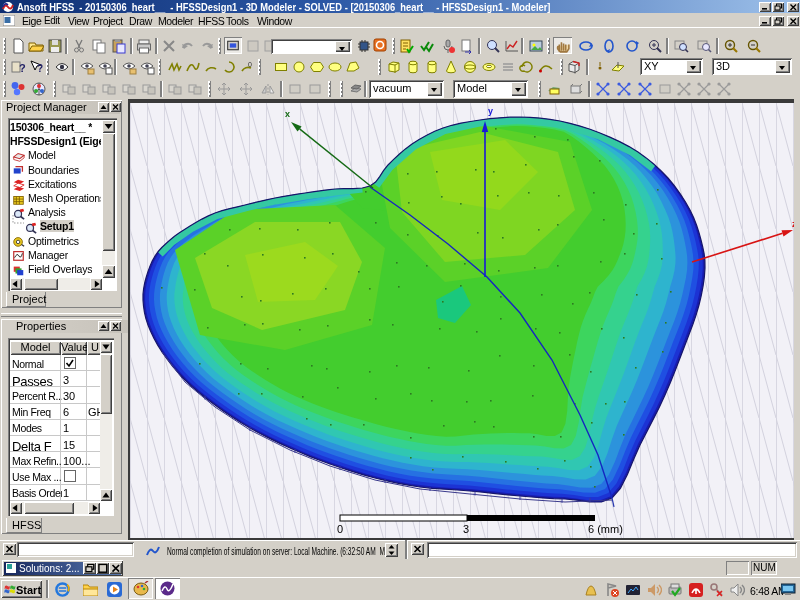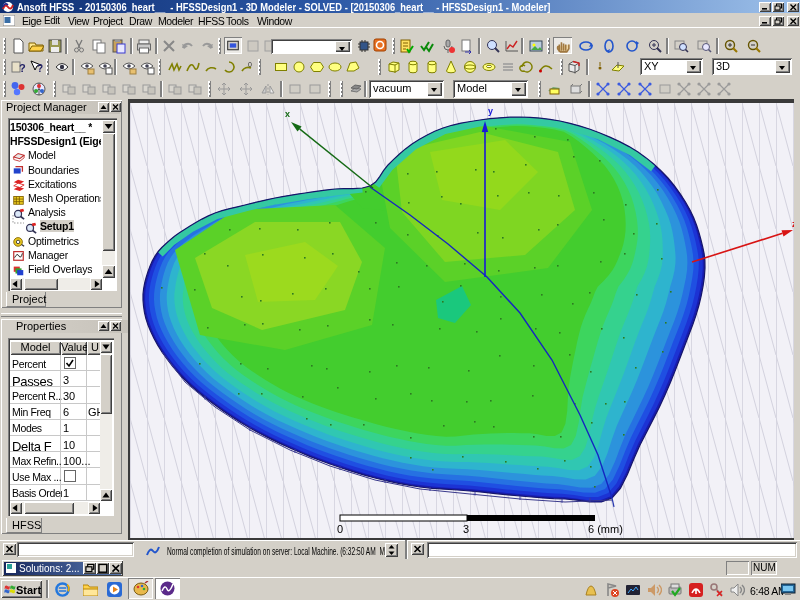--- a/index.html
+++ b/index.html
@@ -550,21 +550,21 @@
 <svg class="a r" style="left:110px;top:321px" width="11" height="10" viewBox="0 0 10 10">
     <path d="M2.5 2.5 L7.5 7.5 M7.5 2.5 L2.5 7.5" stroke="#000" stroke-width="1.3"></path>
   </svg>
 <div class="a" style="left:8px;top:338px;width:106px;height:178px;background:#fff;box-shadow:inset 1px 1px 0 #808080,inset 2px 2px 0 #404040"></div>
 <div class="a r" style="left:10px;top:341px;width:51px;height:14px;font-size:11px;text-align:center">Model</div>
 <div class="a r" style="left:61px;top:341px;width:26px;height:14px;font-size:11px;text-align:center">Value</div>
 <div class="a r" style="left:87px;top:341px;width:16px;height:14px;font-size:11px;text-align:center">U</div>
 <div class="a" style="left:10px;top:355.0px;width:93px;height:16.2px;border-bottom:1px solid #c8c8c8;background:#fff"></div>
 <div class="a" style="left:60px;top:355.0px;width:1px;height:16.2px;background:#c8c8c8"></div>
 <div class="a" style="left:86px;top:355.0px;width:1px;height:16.2px;background:#c8c8c8"></div>
-<div class="a" style="left:12px;top:357.5px;font-size:10.5px;letter-spacing:-0.35px;white-space:nowrap;overflow:hidden;width:50px">Percent</div>
+<div class="a" style="left:12px;top:357.5px;font-size:10.5px;letter-spacing:-0.35px;white-space:nowrap;overflow:hidden;width:50px">Normal</div>
 <svg class="a" style="left:64px;top:357.0px" width="12" height="12">
     <rect x="0.5" y="0.5" width="11" height="11" fill="#fff" stroke="#666"></rect>
     <path d="M2.5 6 l2.5 3 4 -6" stroke="#000" stroke-width="1.6" fill="none"></path>
   </svg>
 <div class="a" style="left:10px;top:371.2px;width:93px;height:16.2px;border-bottom:1px solid #c8c8c8;background:#fff"></div>
 <div class="a" style="left:60px;top:371.2px;width:1px;height:16.2px;background:#c8c8c8"></div>
 <div class="a" style="left:86px;top:371.2px;width:1px;height:16.2px;background:#c8c8c8"></div>
 <div class="a" style="left:12px;top:373.7px;font-size:13px;letter-spacing:-0.35px;white-space:nowrap;overflow:hidden;width:50px">Passes</div>
 <div class="a" style="left:63px;top:373.7px;font-size:11px">3</div>
 <div class="a" style="left:10px;top:387.4px;width:93px;height:16.2px;border-bottom:1px solid #c8c8c8;background:#fff"></div>
@@ -580,21 +580,21 @@
 <div class="a" style="left:88px;top:406.1px;font-size:11px">GH</div>
 <div class="a" style="left:10px;top:419.8px;width:93px;height:16.2px;border-bottom:1px solid #c8c8c8;background:#fff"></div>
 <div class="a" style="left:60px;top:419.8px;width:1px;height:16.2px;background:#c8c8c8"></div>
 <div class="a" style="left:86px;top:419.8px;width:1px;height:16.2px;background:#c8c8c8"></div>
 <div class="a" style="left:12px;top:422.3px;font-size:10.5px;letter-spacing:-0.35px;white-space:nowrap;overflow:hidden;width:50px">Modes</div>
 <div class="a" style="left:63px;top:422.3px;font-size:11px">1</div>
 <div class="a" style="left:10px;top:436.0px;width:93px;height:16.2px;border-bottom:1px solid #c8c8c8;background:#fff"></div>
 <div class="a" style="left:60px;top:436.0px;width:1px;height:16.2px;background:#c8c8c8"></div>
 <div class="a" style="left:86px;top:436.0px;width:1px;height:16.2px;background:#c8c8c8"></div>
 <div class="a" style="left:12px;top:438.5px;font-size:13px;letter-spacing:-0.35px;white-space:nowrap;overflow:hidden;width:50px">Delta F</div>
-<div class="a" style="left:63px;top:438.5px;font-size:11px">10</div>
+<div class="a" style="left:63px;top:438.5px;font-size:11px">15</div>
 <div class="a" style="left:10px;top:452.2px;width:93px;height:16.2px;border-bottom:1px solid #c8c8c8;background:#fff"></div>
 <div class="a" style="left:60px;top:452.2px;width:1px;height:16.2px;background:#c8c8c8"></div>
 <div class="a" style="left:86px;top:452.2px;width:1px;height:16.2px;background:#c8c8c8"></div>
 <div class="a" style="left:12px;top:454.7px;font-size:10.5px;letter-spacing:-0.35px;white-space:nowrap;overflow:hidden;width:50px">Max Refin...</div>
 <div class="a" style="left:63px;top:454.7px;font-size:11px">100...</div>
 <div class="a" style="left:10px;top:468.4px;width:93px;height:16.2px;border-bottom:1px solid #c8c8c8;background:#fff"></div>
 <div class="a" style="left:60px;top:468.4px;width:1px;height:16.2px;background:#c8c8c8"></div>
 <div class="a" style="left:86px;top:468.4px;width:1px;height:16.2px;background:#c8c8c8"></div>
 <div class="a" style="left:12px;top:470.9px;font-size:10.5px;letter-spacing:-0.35px;white-space:nowrap;overflow:hidden;width:50px">Use Max ...</div>
 <svg class="a" style="left:64px;top:470.4px" width="12" height="12">

